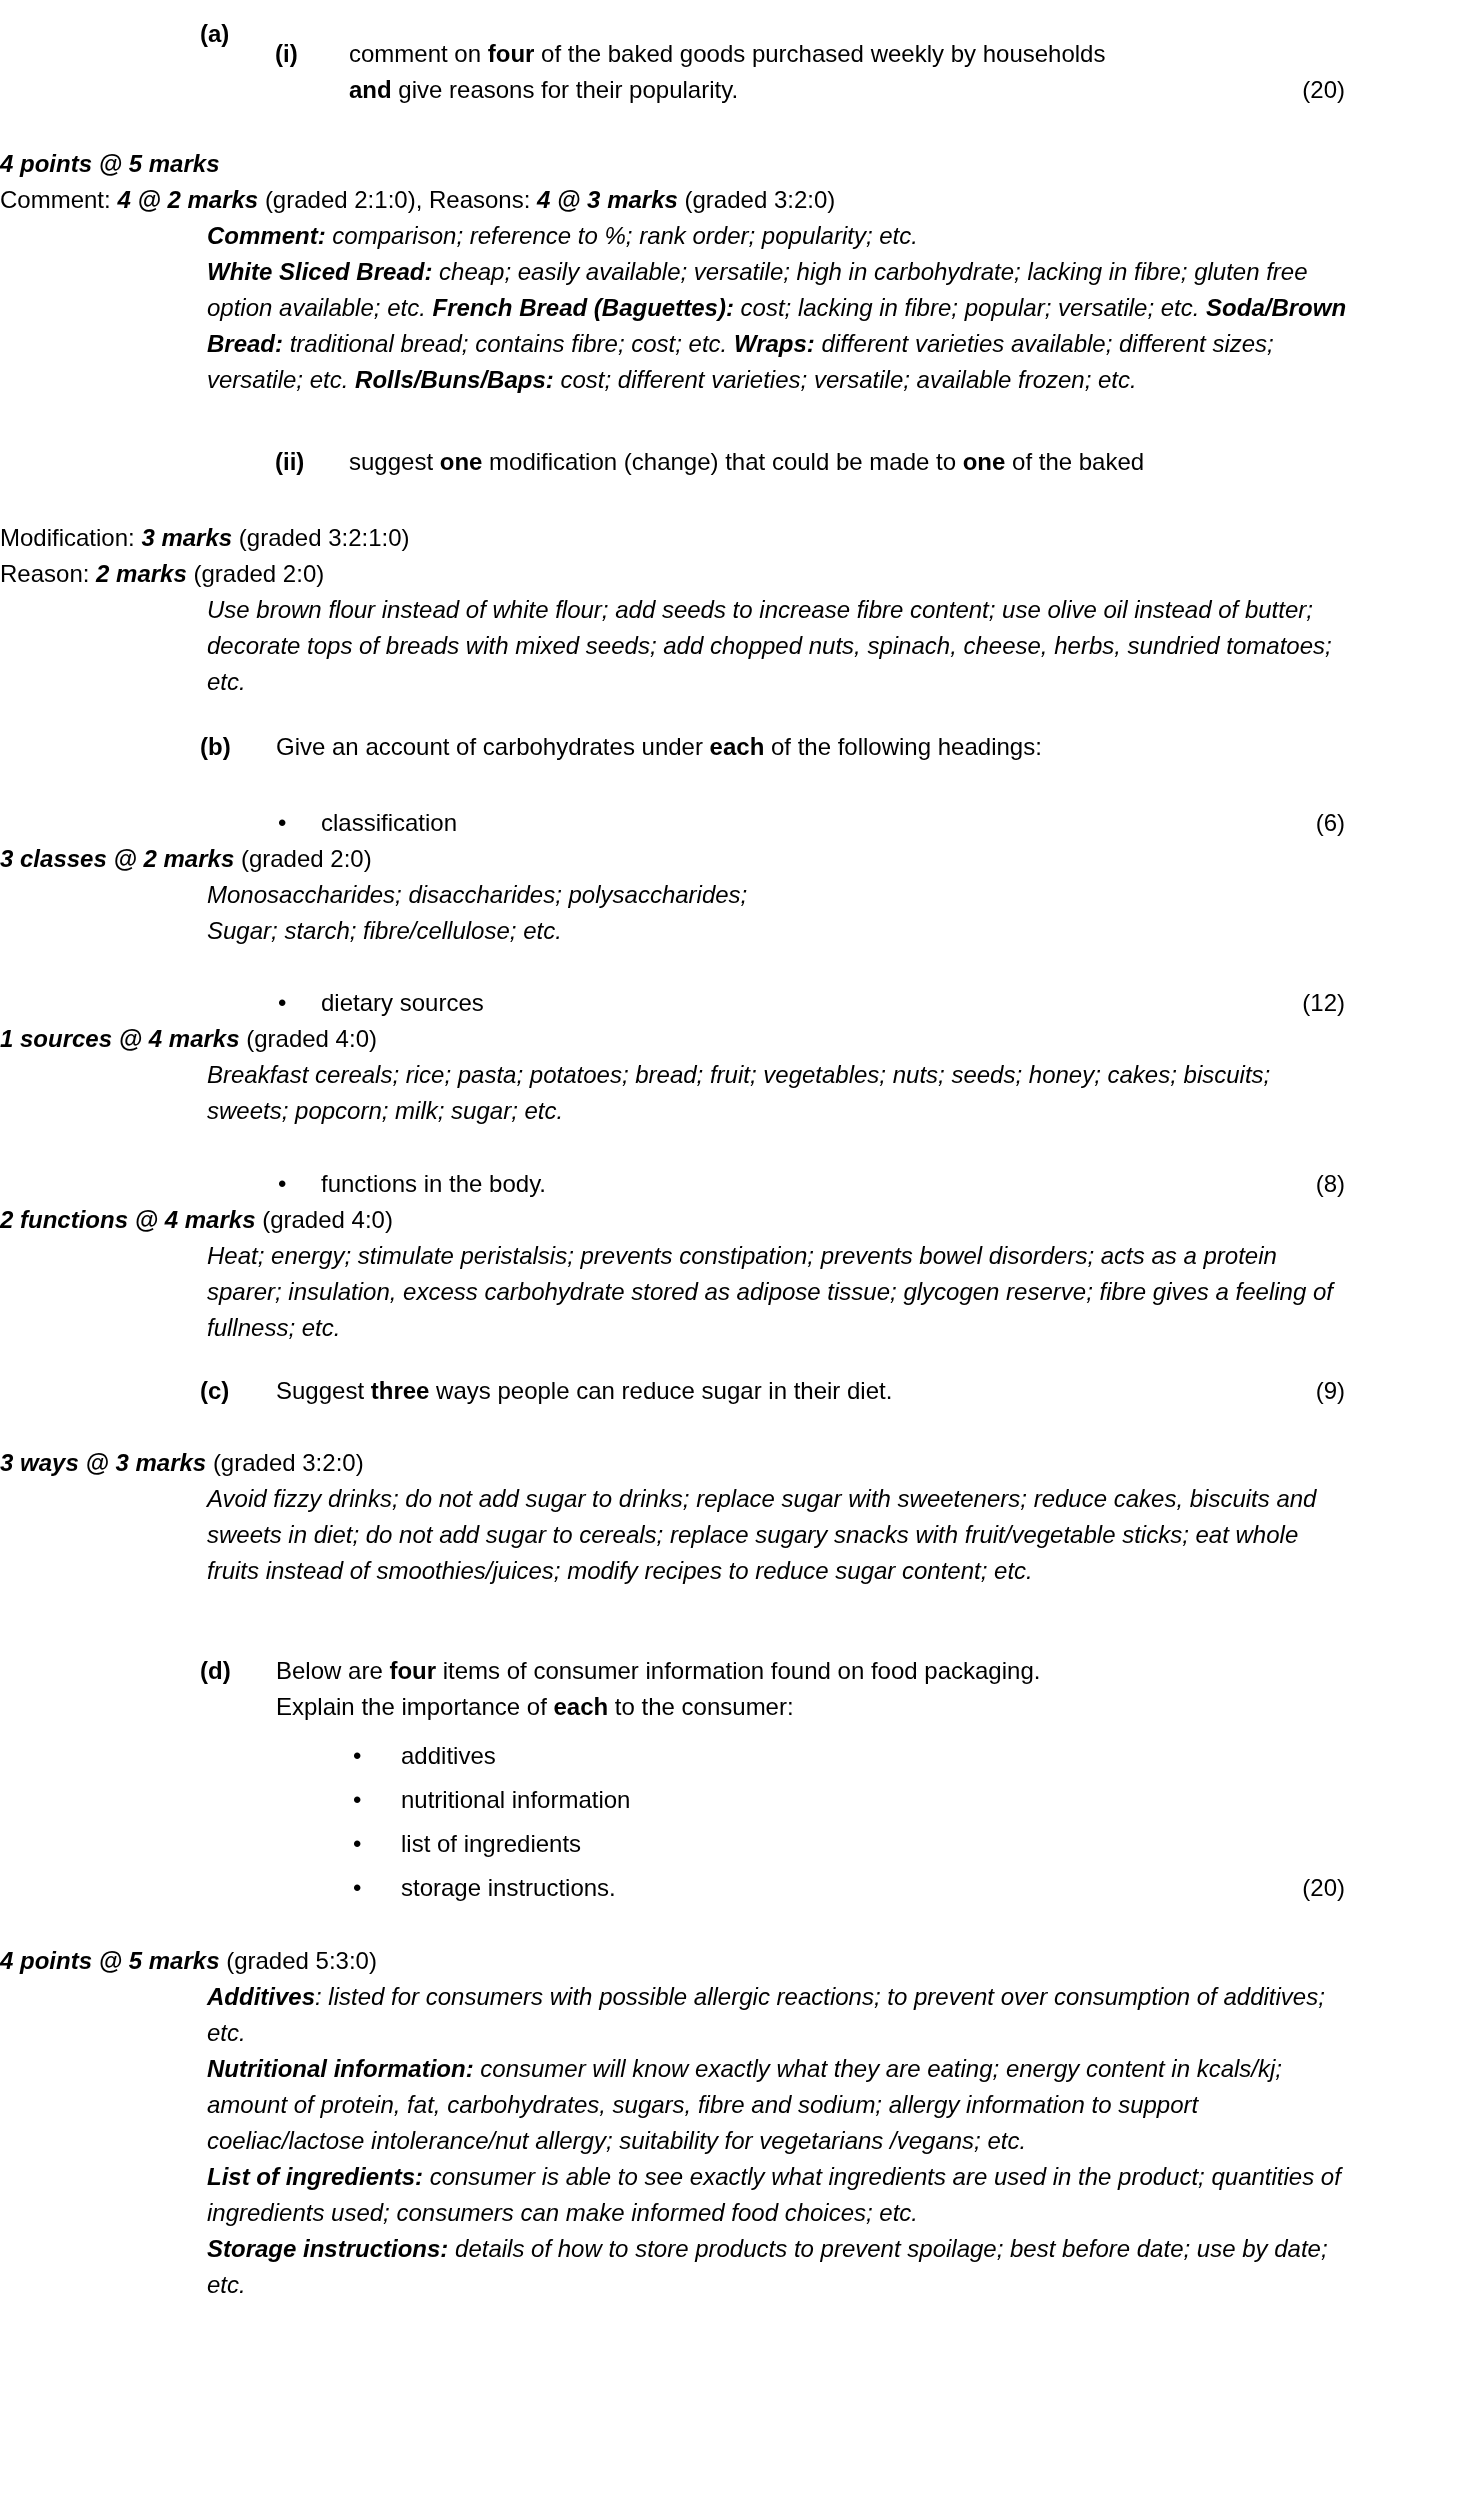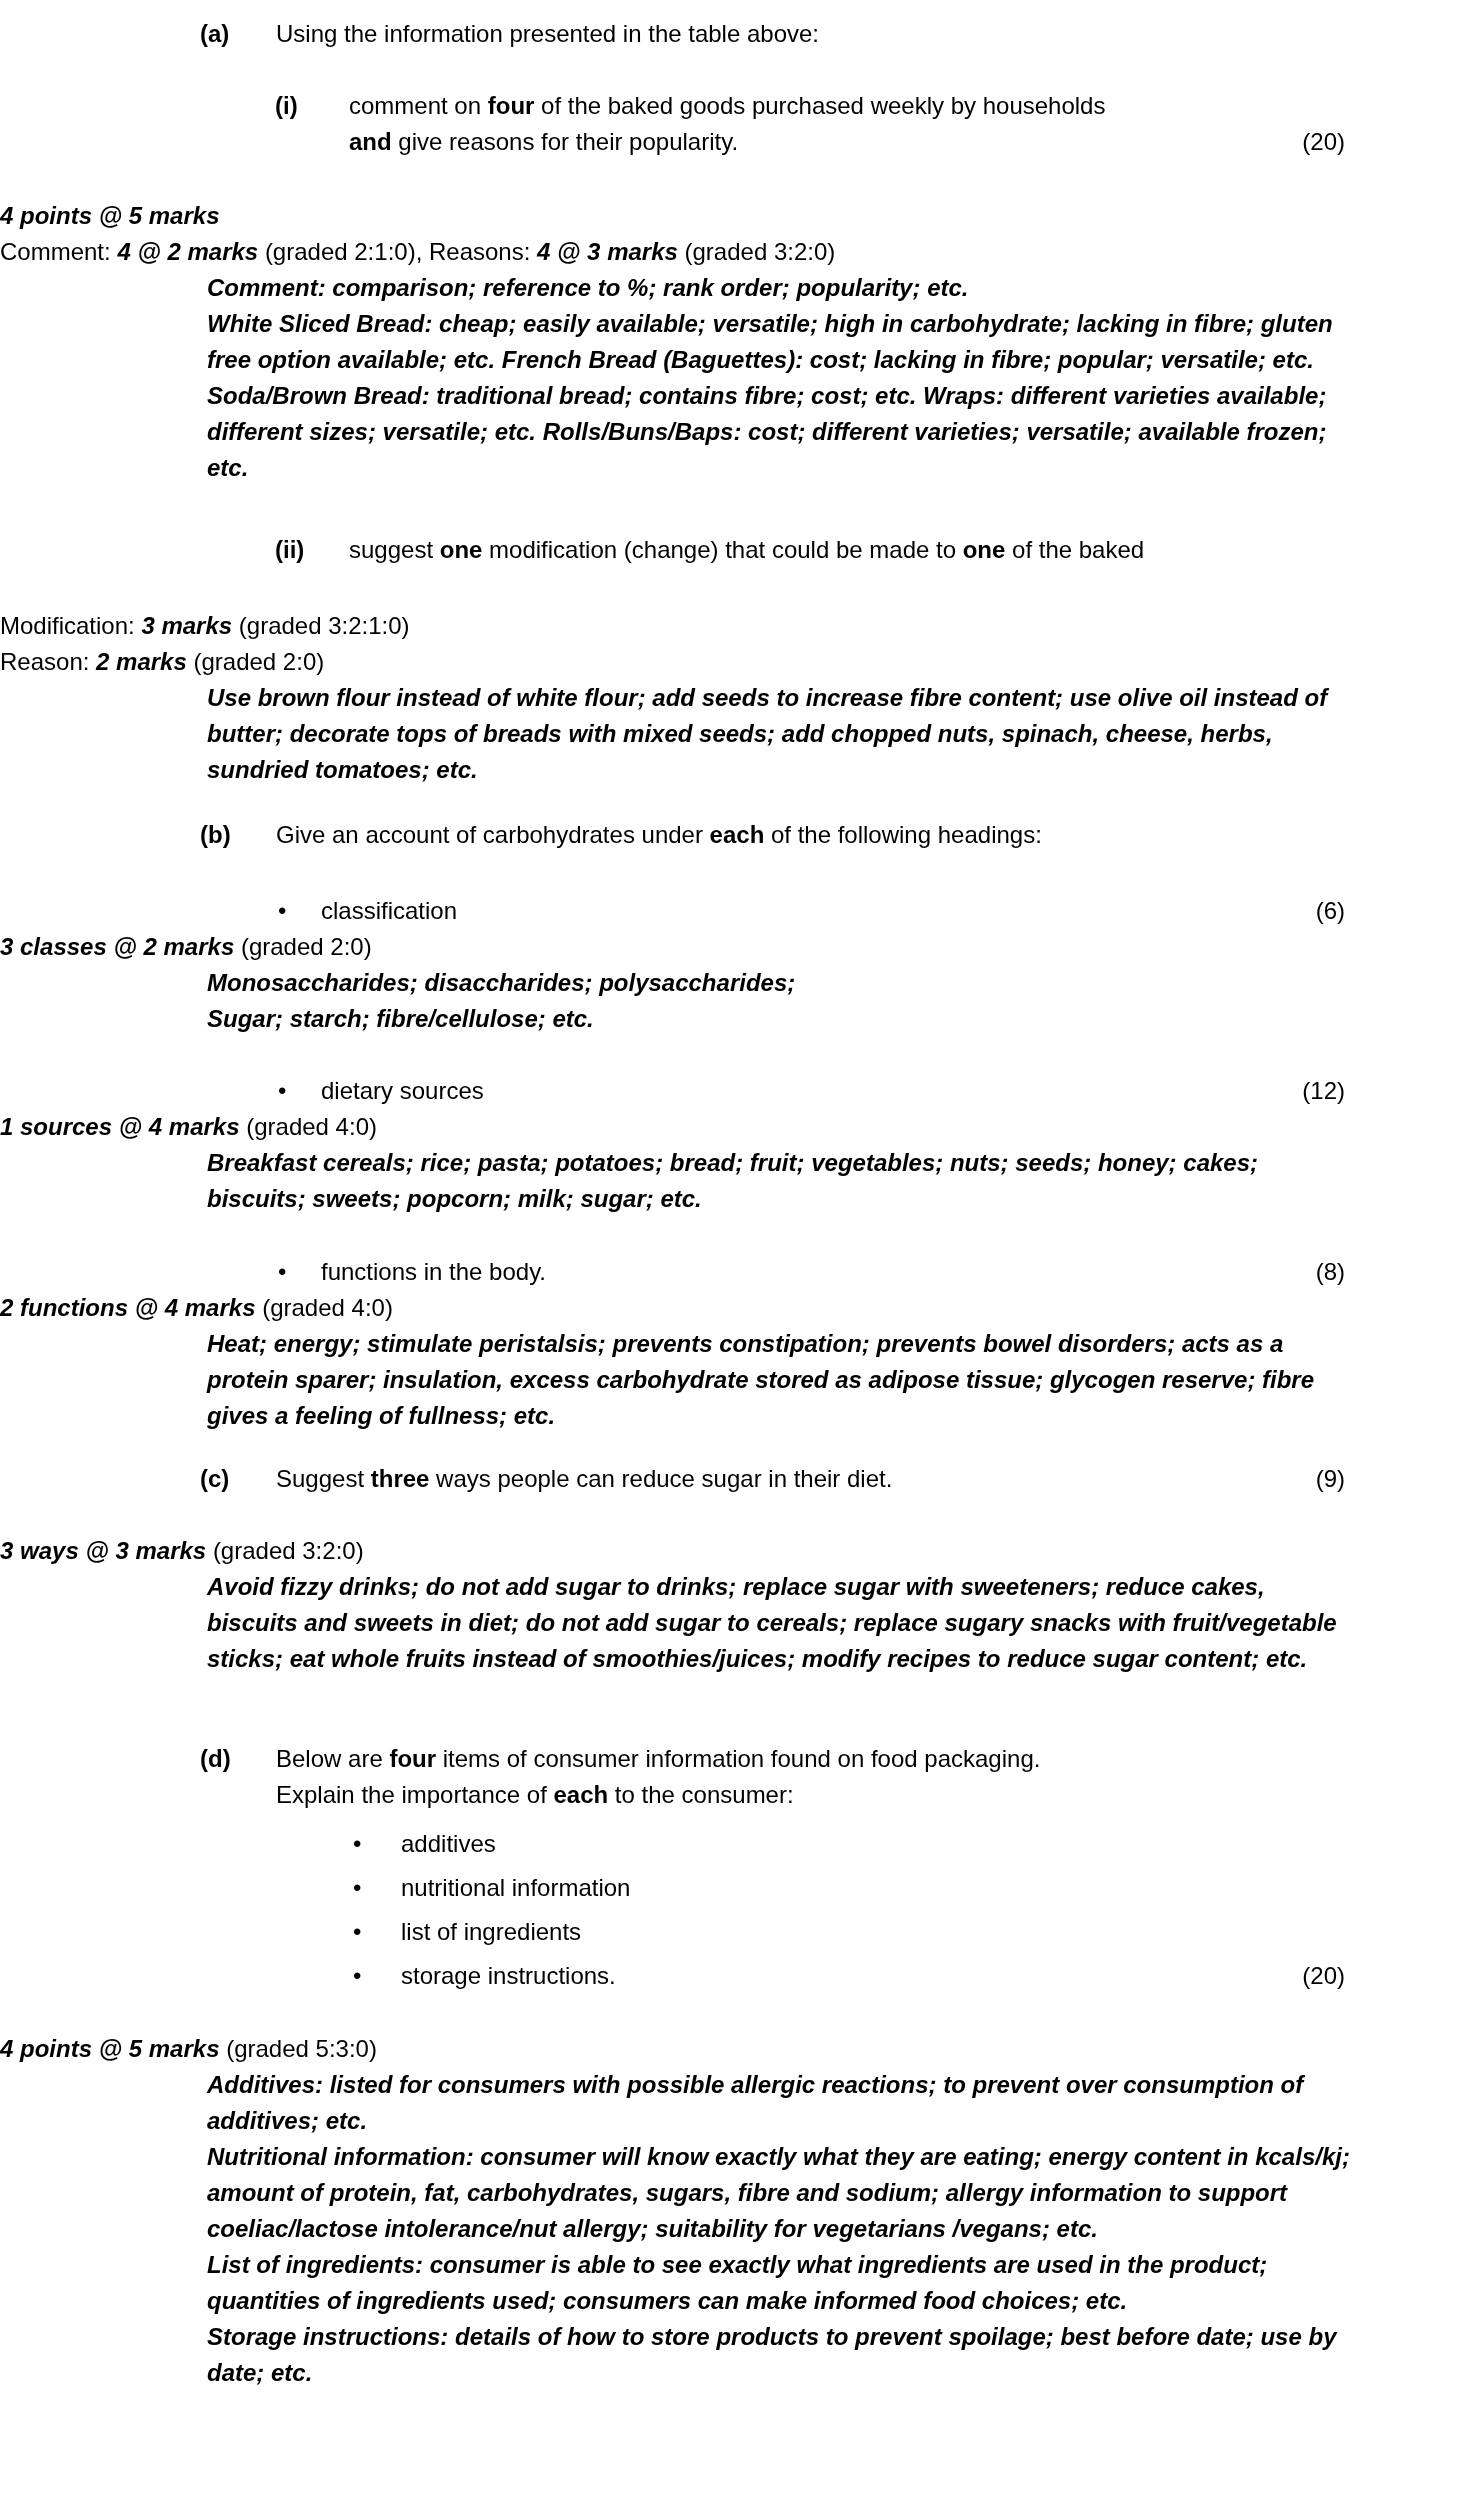--- a/index.html
+++ b/index.html
@@ -23,31 +23,30 @@
   .bullet-b{padding-left:321px;}
   .bullet-b .bdot{position:absolute;left:278px;top:0;}
   .bullet-d{padding-left:401px;}
   .bullet-d .bdot{position:absolute;left:353px;top:0;}
   .marks{position:absolute;right:113px;top:0;white-space:nowrap;}
   .center{text-align:left;}
   .ans{margin-left:207px;width:1148px;}
   
   .s-n{font-weight:normal;font-style:normal;}
   .s-b{font-weight:bold;font-style:normal;}
-  .s-i{font-weight:bold;font-style:italic;margin-top:19px;}
+  .s-i{font-weight:normal;font-style:italic;margin-top:19px;}
   .s-bi{font-weight:bold;font-style:italic;}
 </style>
 </head>
 <body>
 
 <div class="page">
 
   <div class="row q-a" style="margin-top:16px">
     <span class="qlabel">(a)</span>
-    <span><span class="s-n">Using the information presented in the table above:</span></span>
   </div>
 
   <div class="row q-i" style="margin-top:36px">
     <span class="qlabel">(i)</span>
     <span><span class="s-n">comment on </span><span class="s-b">four</span><span class="s-n"> of the baked goods purchased weekly by households</span></span>
   </div>
   <div class="row q-i">
     <span><span class="s-b">and</span><span class="s-n"> give reasons for their popularity.</span></span>
     <span class="marks">(20)</span>
   </div>

